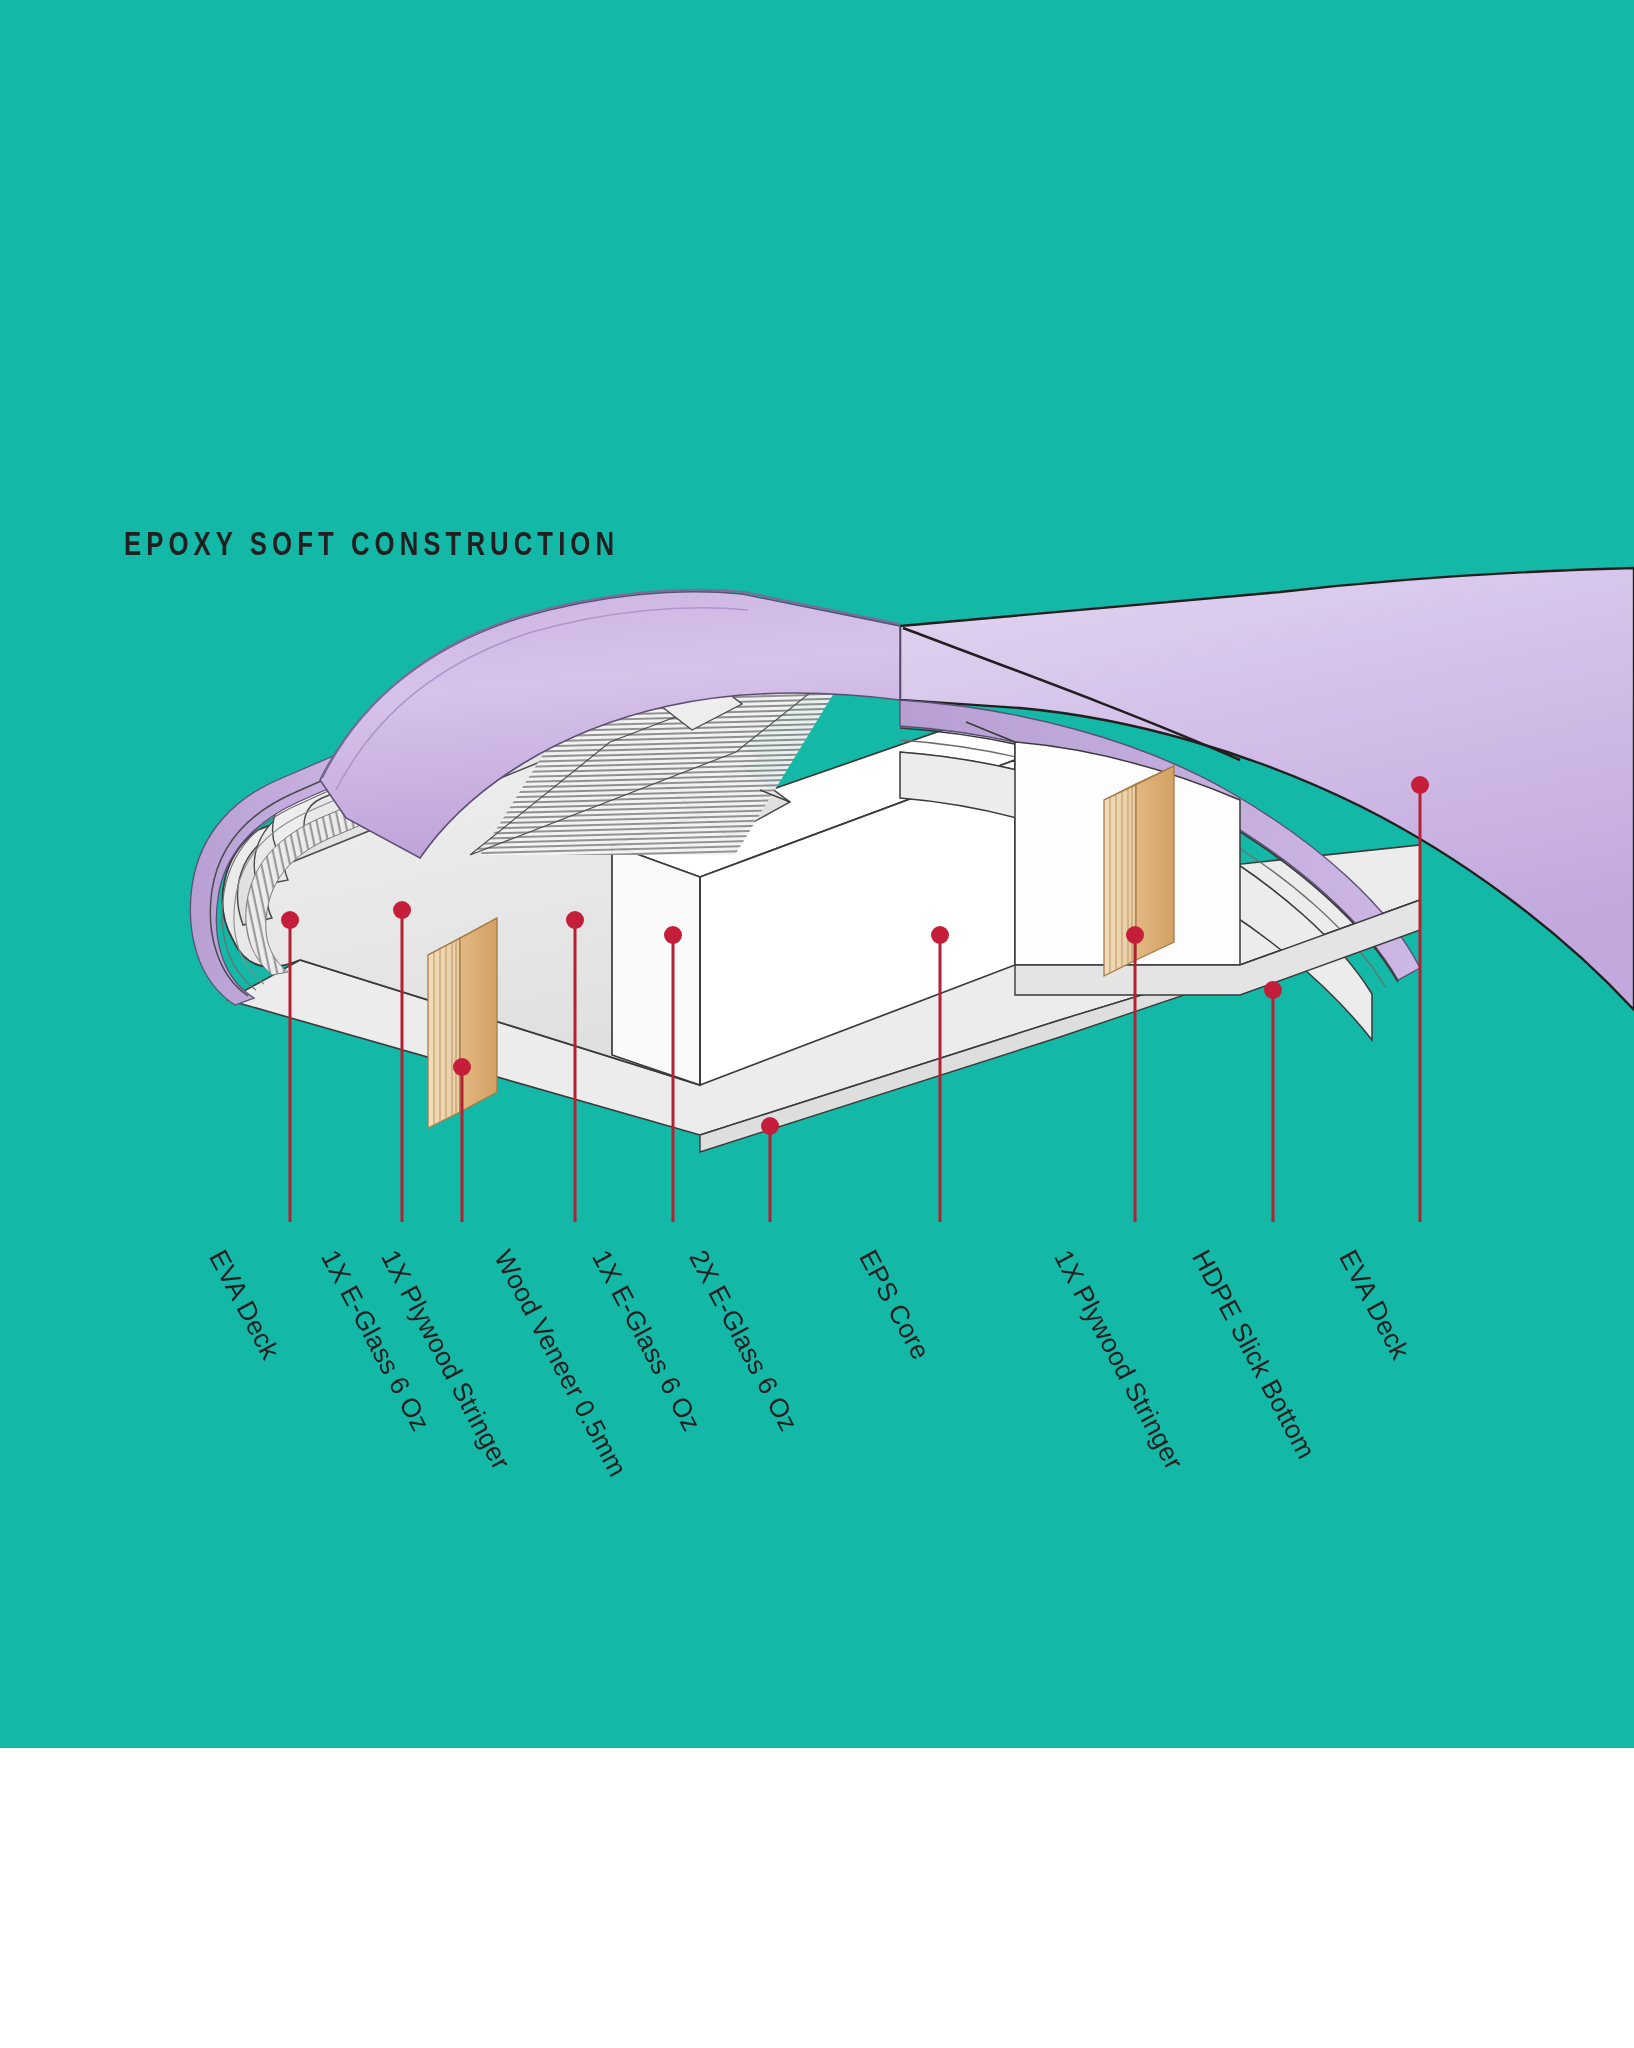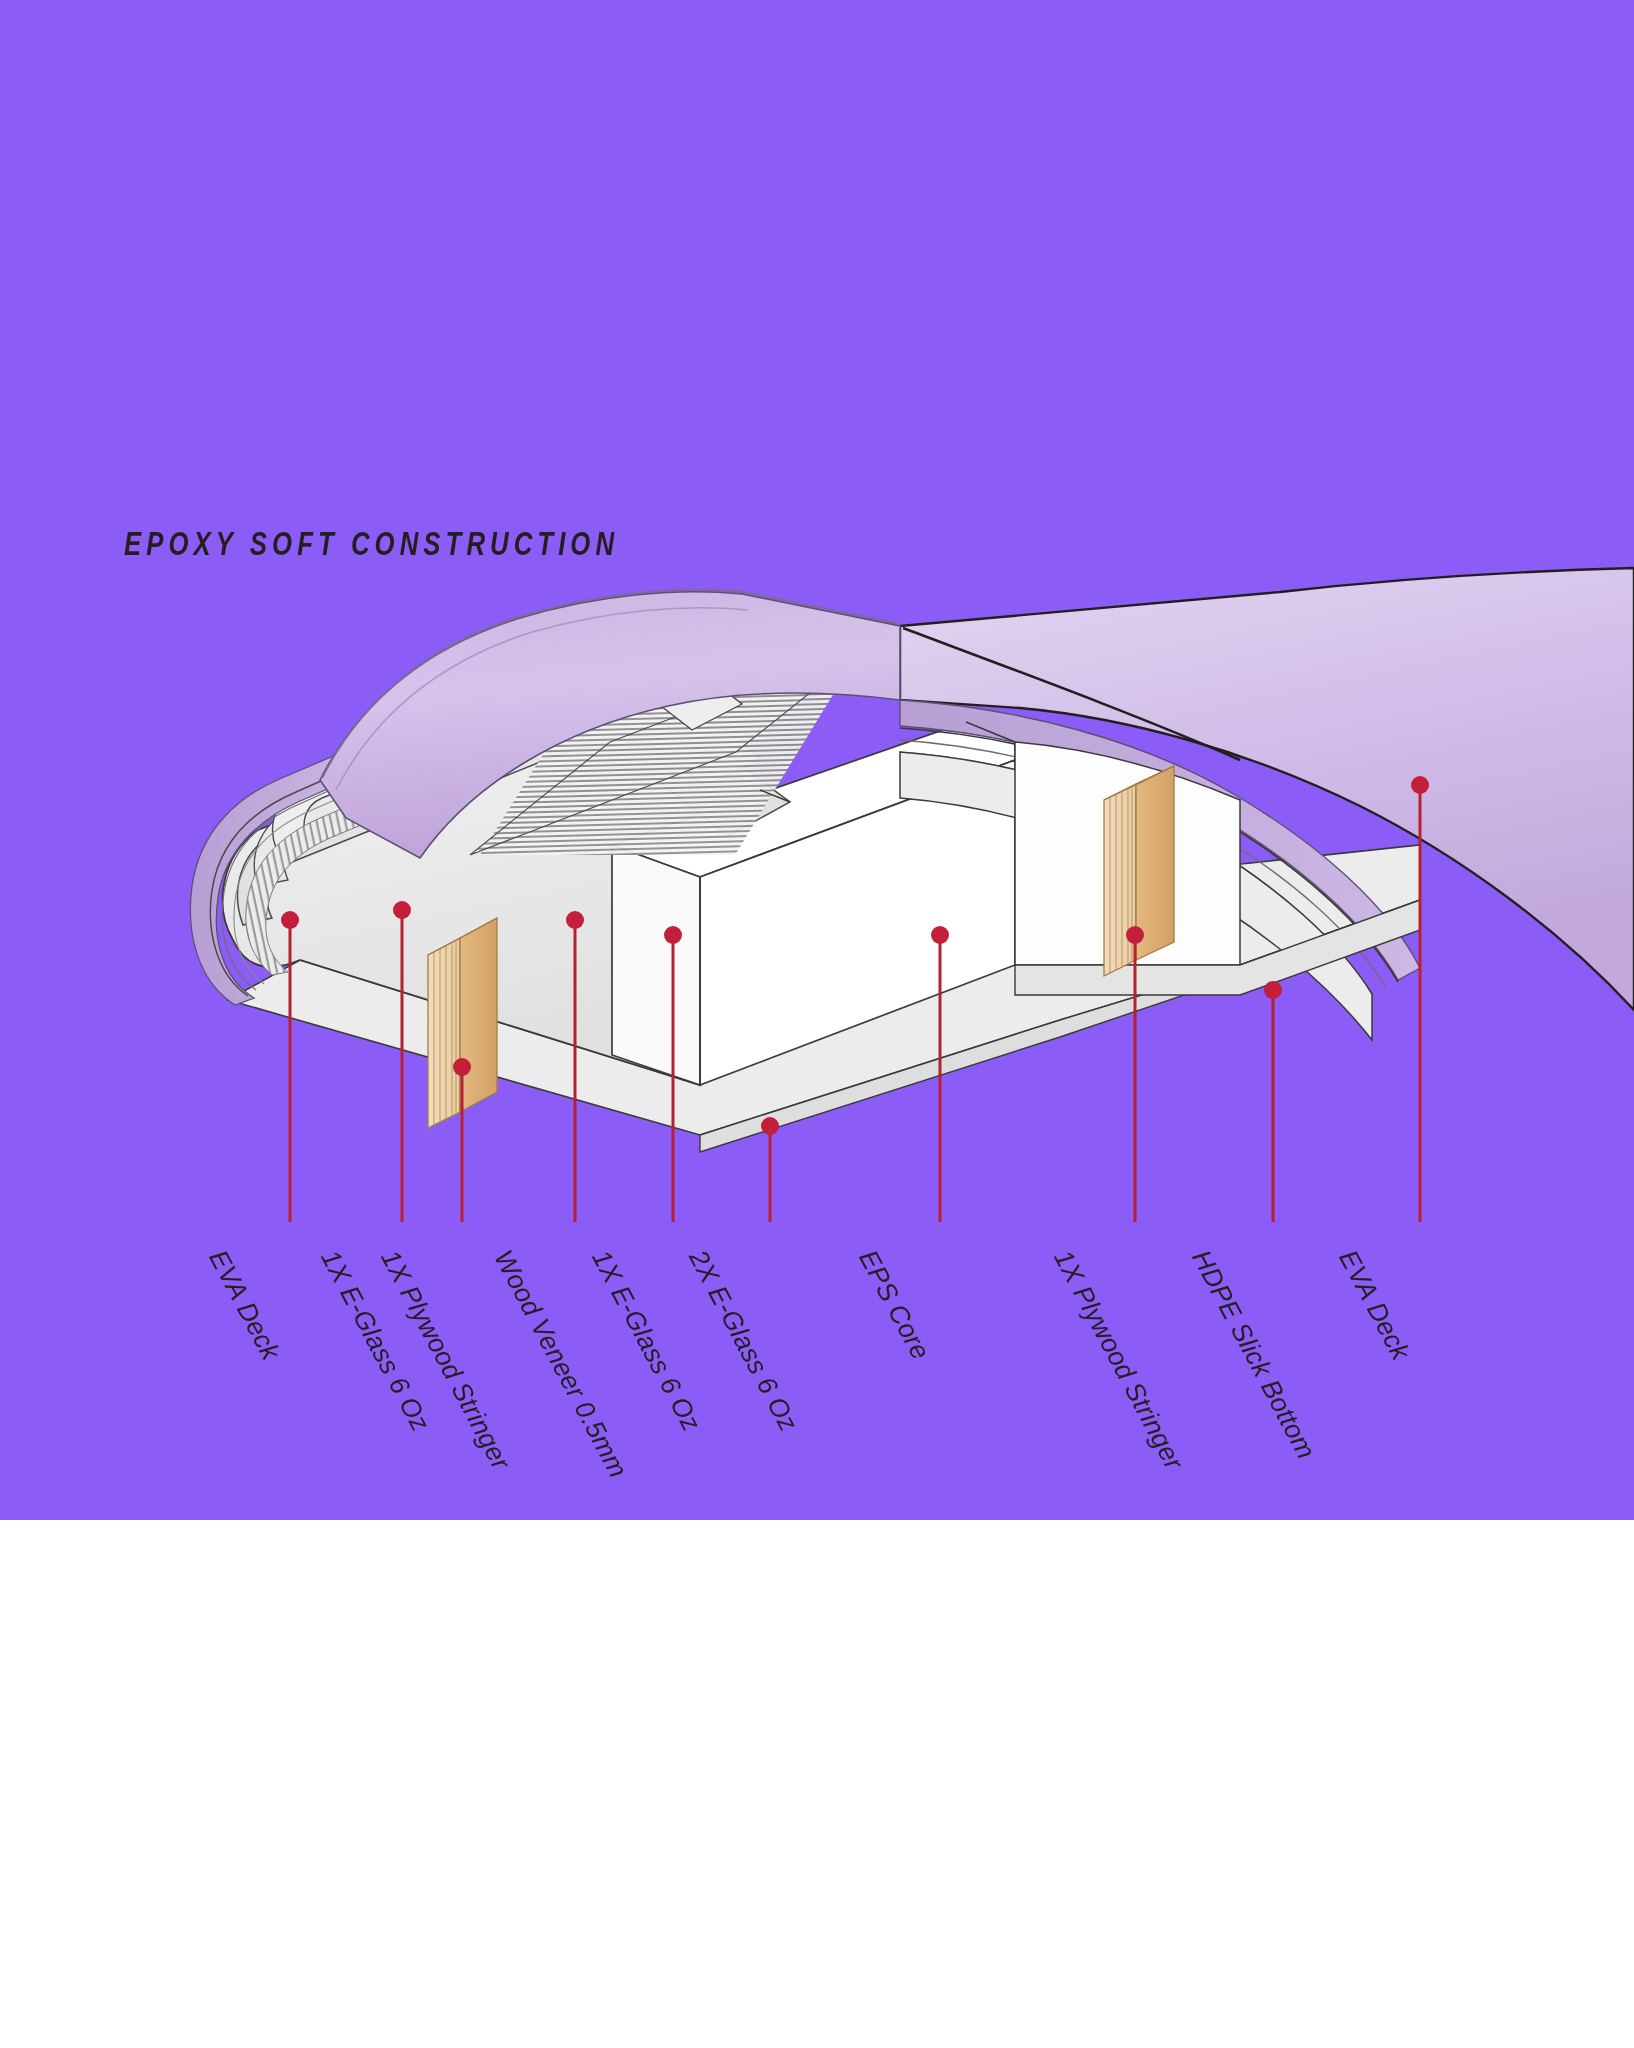--- a/index.html
+++ b/index.html
@@ -2,21 +2,21 @@
 <html><head>
 <meta charset="utf-8">
 <title>Epoxy Soft Construction</title>
 <style>
   html,body{margin:0;padding:0;background:#ffffff;}
   body{
     width:1634px;height:2048px;
     font-family:"Liberation Sans", sans-serif;
     overflow:hidden;position:relative;
   }
-  #stage{position:absolute;left:0;top:0;width:1634px;height:1520px;background:#8b5cf6;font-style:italic;}
+  #stage{position:absolute;left:0;top:0;width:1634px;height:1748px;background:#14b8a6;}
 
   
   #title{
     position:absolute;
     left:124px; top:527px;
     font-family:"Liberation Sans", sans-serif;
     font-size:33px;
     font-weight:700;
     letter-spacing:6.5px;
     color:#231f20;

